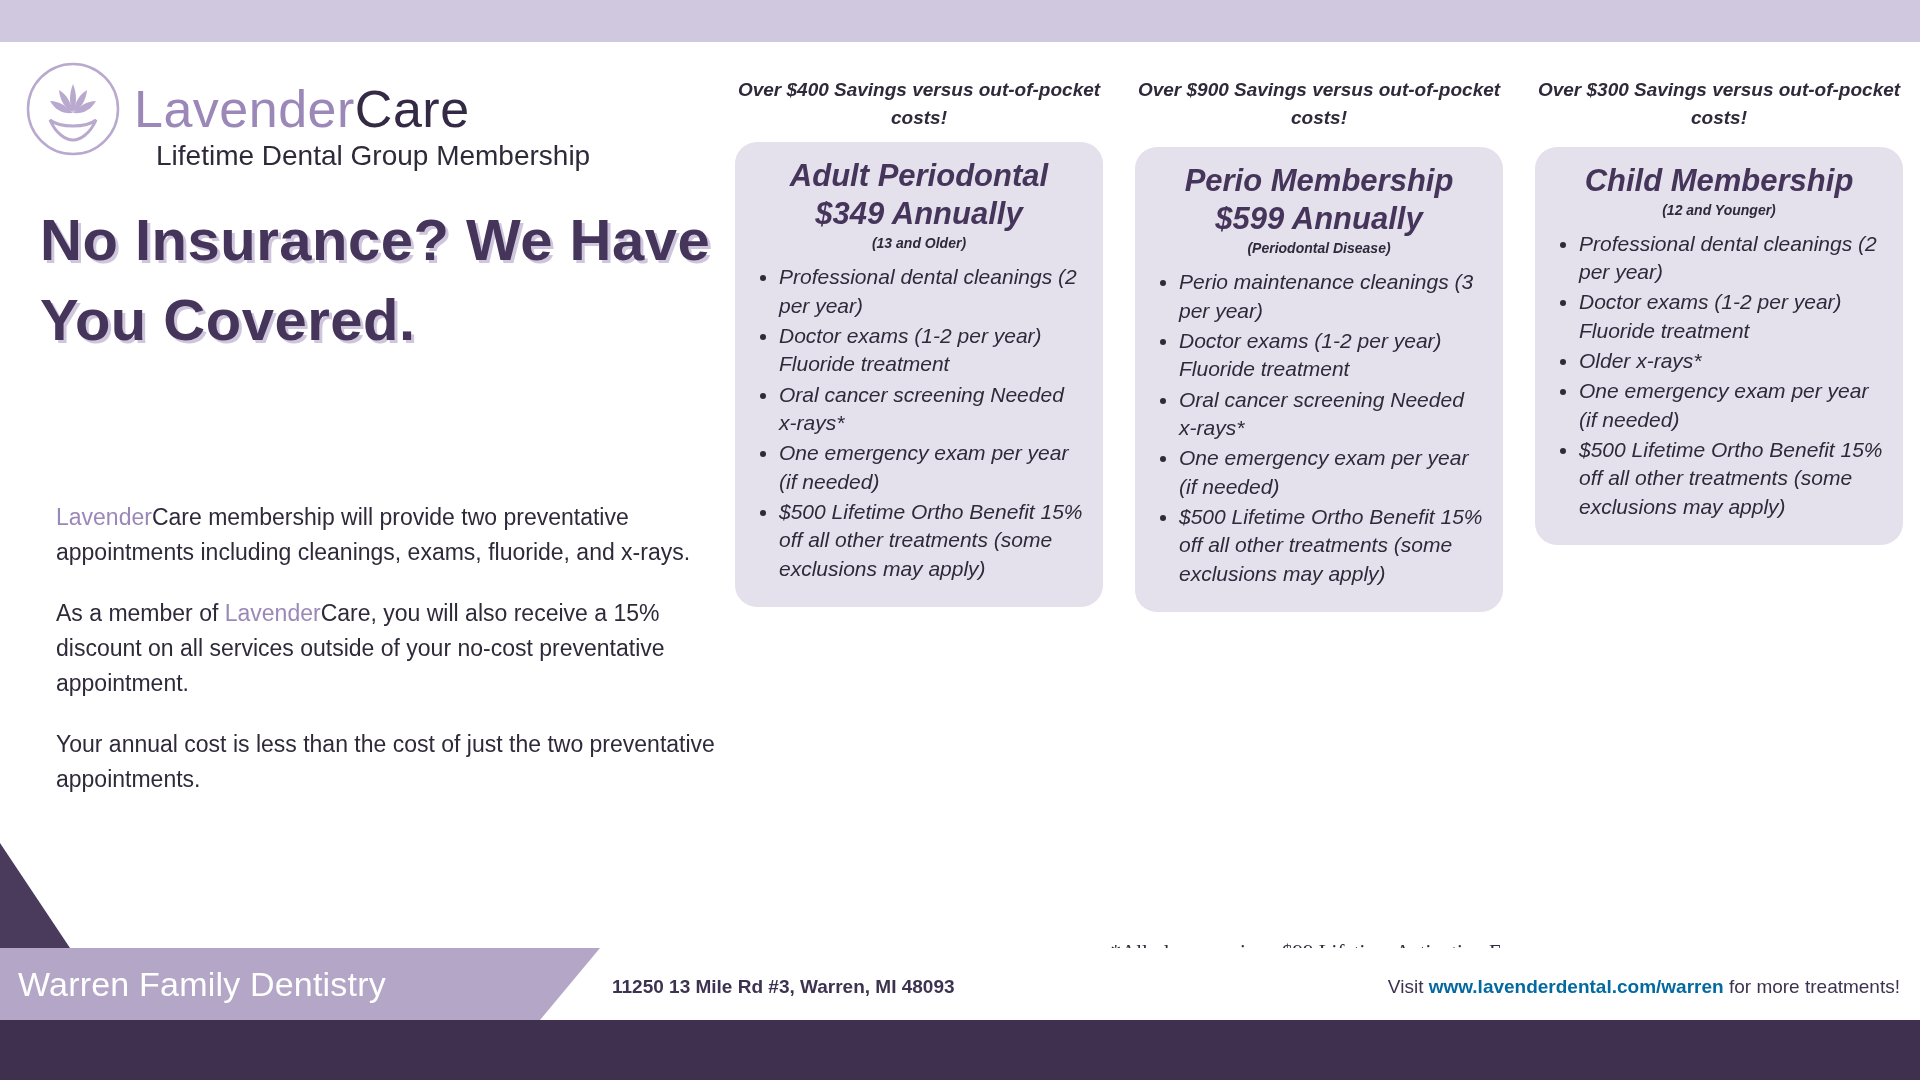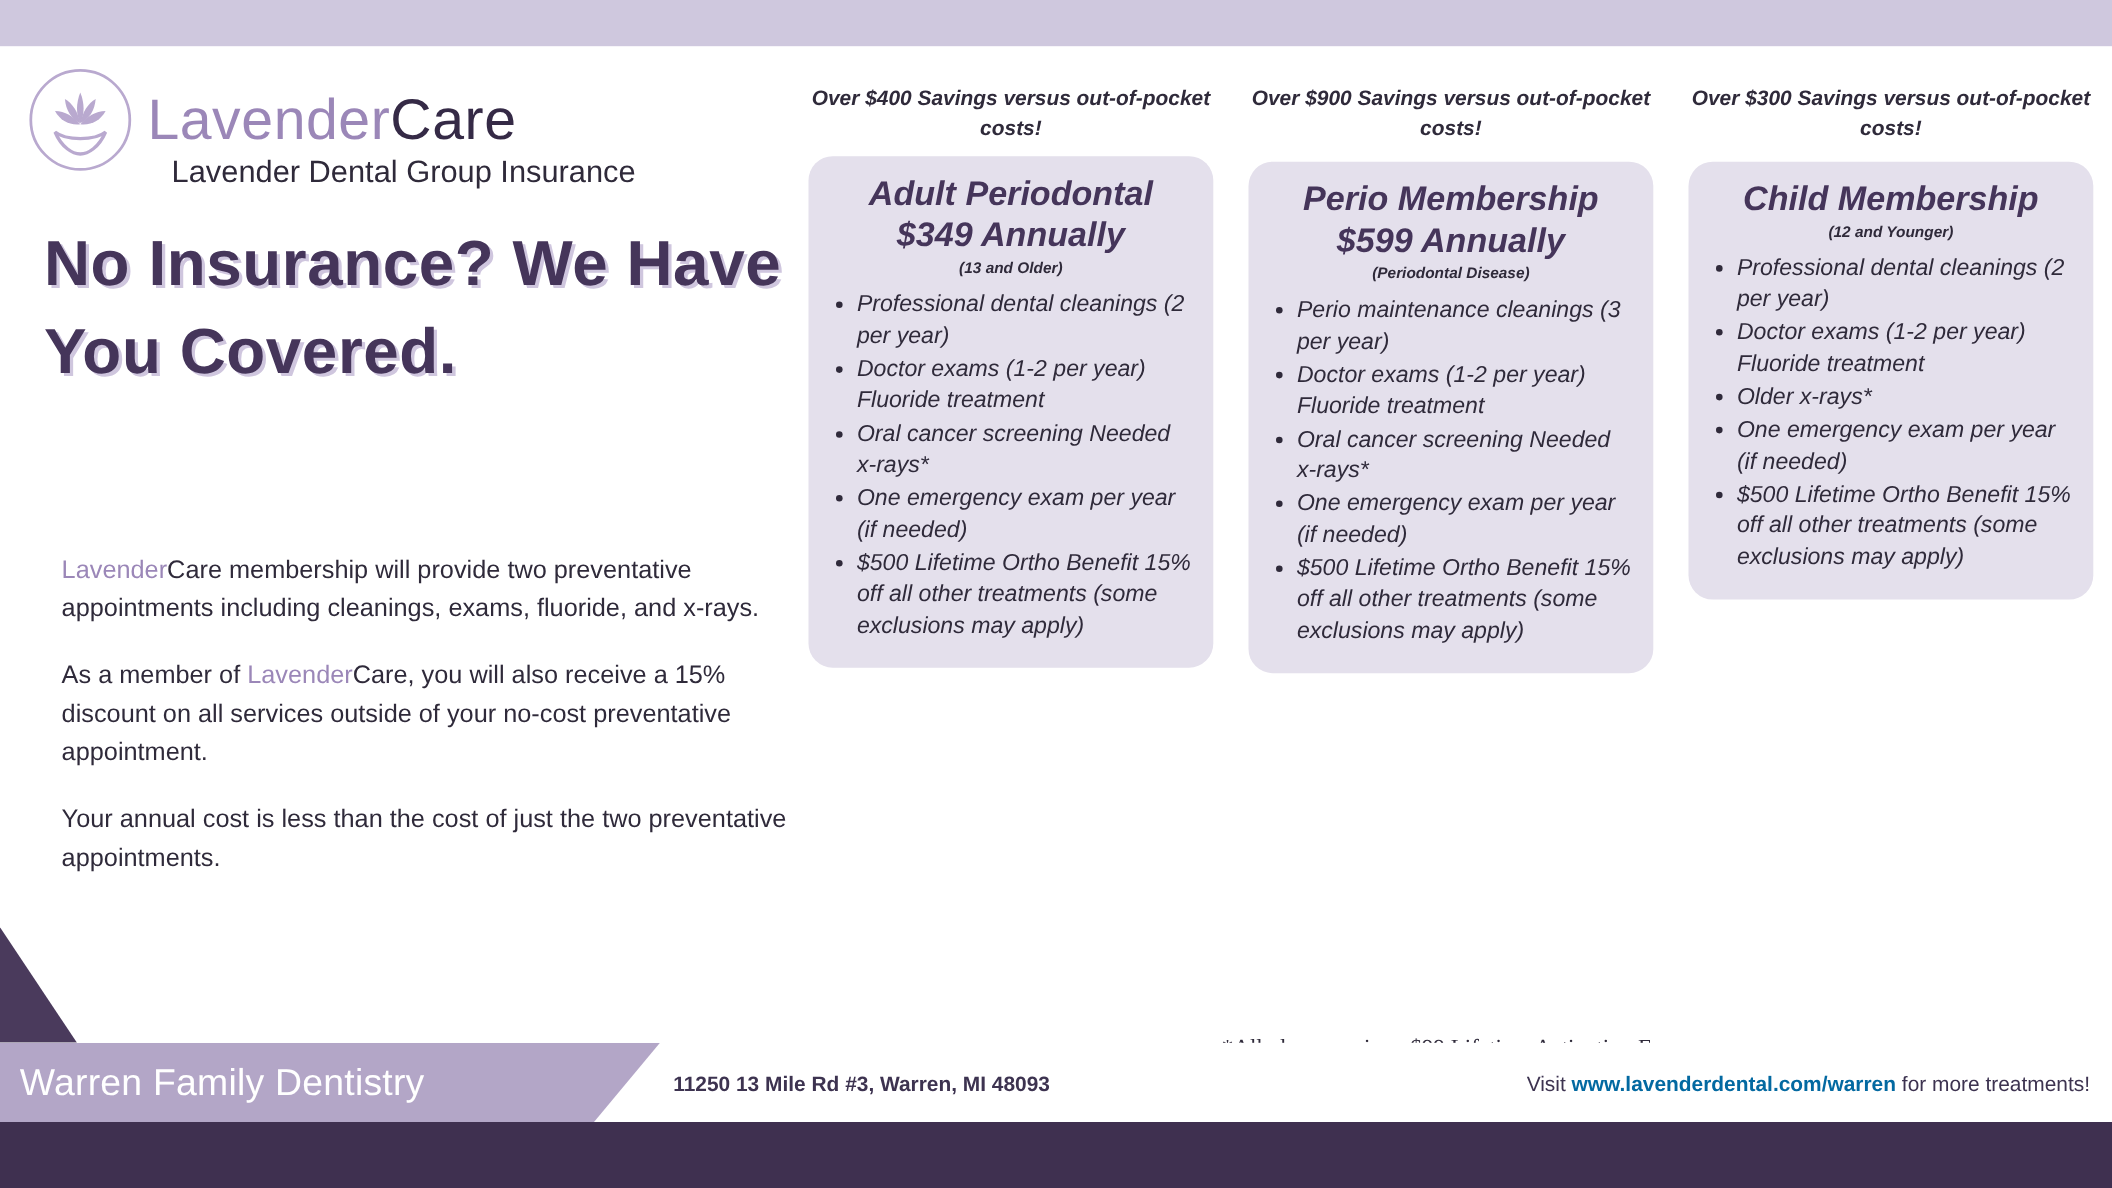--- a/index.html
+++ b/index.html
@@ -166,21 +166,21 @@
         <path d="M47 22 C43 32 43 42 47 50 C51 42 51 32 47 22 Z" fill="#b9a9cf"></path>
         <path d="M33 28 C34 39 39 46 47 50 C45 40 40 32 33 28 Z" fill="#b9a9cf"></path>
         <path d="M61 28 C60 39 55 46 47 50 C49 40 54 32 61 28 Z" fill="#b9a9cf"></path>
         <path d="M24 39 C29 48 37 52 47 51 C41 44 33 39 24 39 Z" fill="#b9a9cf"></path>
         <path d="M70 39 C65 48 57 52 47 51 C53 44 61 39 70 39 Z" fill="#b9a9cf"></path>
         <path d="M24 58 C30 72 40 78 47 78 C54 78 64 72 70 58 C60 66 34 66 24 58 Z" fill="none" stroke="#b9a9cf" stroke-width="3"></path>
       </svg>
     </span>
     <span class="logo-text"><span class="lav">Lavender</span><span>Care</span></span>
   </div>
-  <div class="logo-sub">Lavender Dental Group Insurance</div>
+  <div class="logo-sub">Lifetime Dental Group Membership</div>
 
   <div class="headline">No Insurance? We Have You Covered.</div>
 
   <div class="body-copy">
     <p><span class="lav">Lavender</span><span>Care membership will provide two preventative appointments including cleanings, exams, fluoride, and x-rays.</span></p>
     <p><span>As a member of </span><span class="lav">Lavender</span><span>Care, you will also receive a 15% discount on all services outside of your no-cost preventative appointment.</span></p>
     <p>Your annual cost is less than the cost of just the two preventative appointments.</p>
   </div>
 
   <div class="plans">

